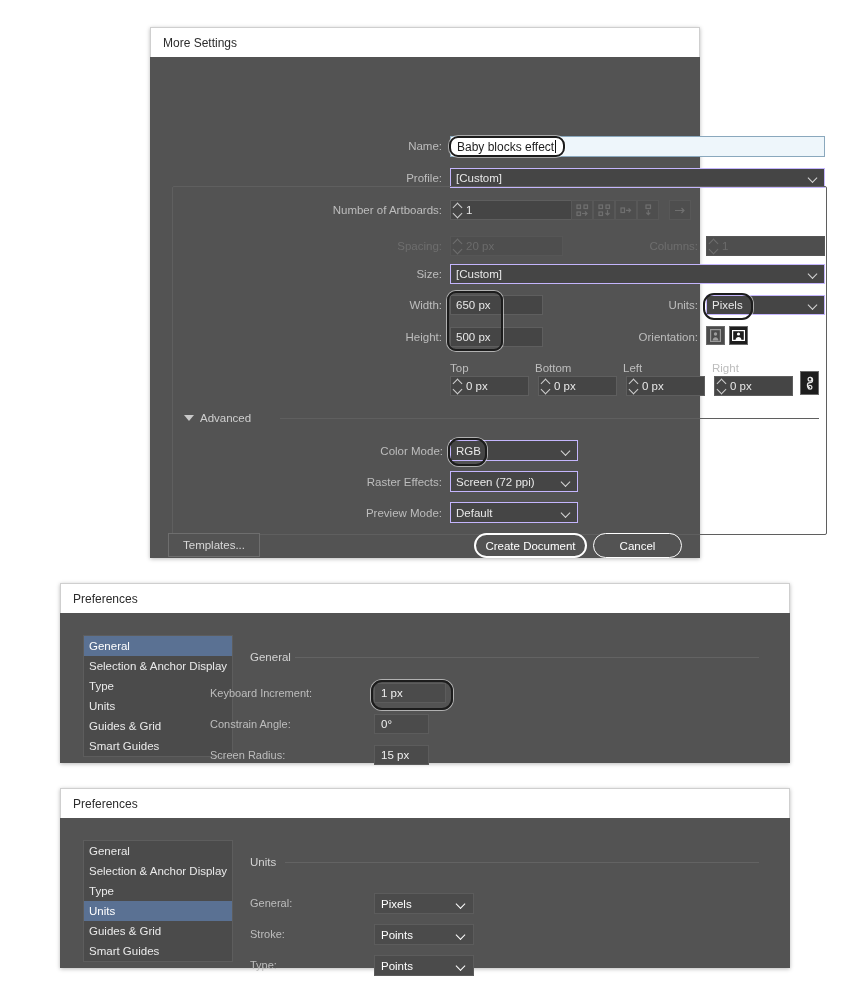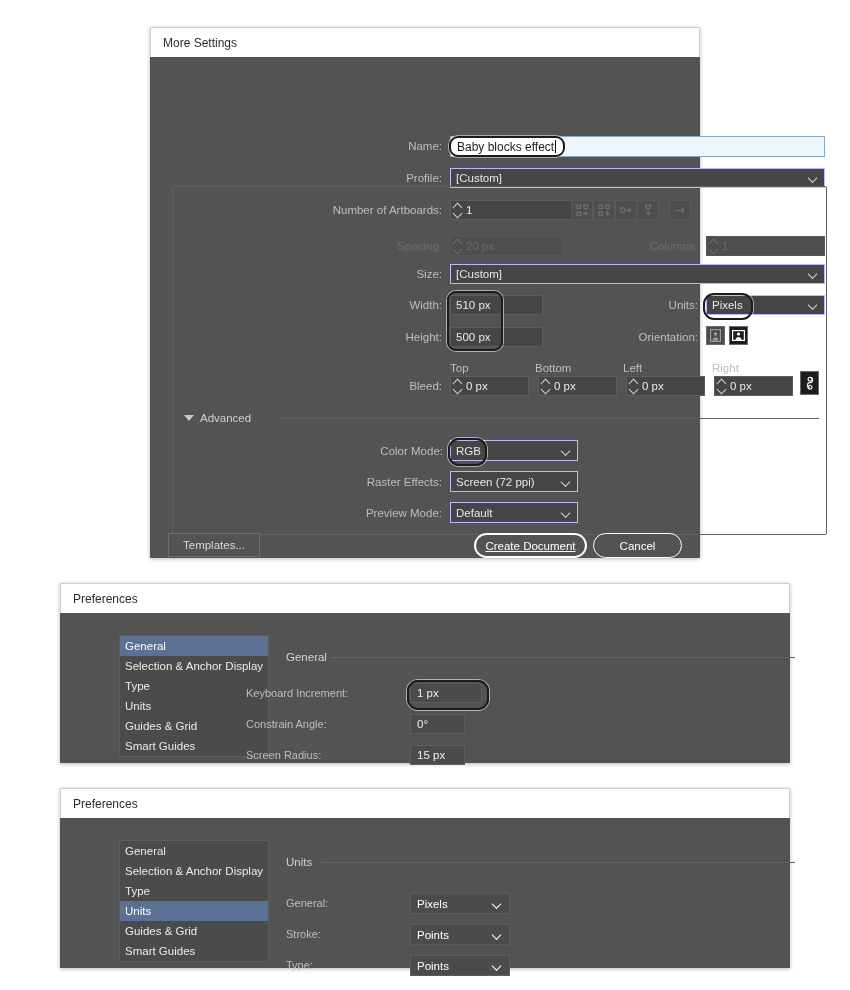--- a/index.html
+++ b/index.html
@@ -127,26 +127,26 @@
     border:1px solid #6e6e6e;background:#535353;color:#d8d8d8;
     font-size:11.5px;display:flex;align-items:center;justify-content:center;
     height:24px;
   }
   .btn-pill{
     position:absolute;box-sizing:border-box;
     border:1.6px solid #ffffff;border-radius:13px;background:#535353;
     color:#ffffff;font-size:11.5px;
     display:flex;align-items:center;justify-content:center;height:25px;
   }
-  .btn-pill.primary{border-width:2.4px;text-decoration:underline;}
+  .btn-pill.primary{border-width:2.4px;}
 
   
   .pref{left:60px;width:730px;}
   .pref .titlebar{height:30px;width:730px;font-size:12px;}
-  .pref .dlg-body{width:656px;background:#535353;margin-left:36px;}
+  .pref .dlg-body{width:656px;background:#535353;}
   #pref-general{top:583px;height:180px;}
   #pref-general .dlg-body{height:150px;}
   #pref-units{top:788px;height:180px;}
   #pref-units .dlg-body{height:150px;}
 
   .pref-list{
     position:absolute;left:23px;top:22px;width:150px;
     background:#4b4b4b;border:1px solid #5d5d5d;box-sizing:border-box;
   }
   .pref-item{
@@ -262,21 +262,21 @@
     </div>
 
     <div class="lbl" style="left:0;top:211px;width:292px;position:absolute;">Size:</div>
     <div class="select" style="position:absolute;left:300px;top:207px;width:375px;">
       <span>[Custom]</span>
       <span class="chev"></span>
     </div>
 
     <div class="lbl" style="left:0;top:242px;width:292px;position:absolute;">Width:</div>
     <div class="field" style="position:absolute;left:300px;top:238px;width:93px;">
-      <span>510 px</span>
+      <span>650 px</span>
     </div>
     <div class="lbl" style="left:0;top:274px;width:292px;position:absolute;">Height:</div>
     <div class="field" style="position:absolute;left:300px;top:270px;width:93px;">
       <span>500 px</span>
     </div>
     <div class="ring" style="left:297px;top:234px;width:52px;height:56px;"></div>
 
     <div class="lbl" style="left:420px;top:242px;width:128px;position:absolute;">Units:</div>
     <div class="select" style="position:absolute;left:556px;top:238px;width:119px;">
       <span>Pixels</span>
@@ -300,21 +300,20 @@
             <path d="M3.6 9.9c0-1.8 1.3-3 2.9-3s2.9 1.2 2.9 3z" fill="#ffffff"></path>
           </svg>
       </div>
     </div>
 
     <div class="lbl" style="left:300px;top:305px;width:60px;text-align:left;position:absolute;">Top</div>
     <div class="lbl" style="left:385px;top:305px;width:70px;text-align:left;position:absolute;">Bottom</div>
     <div class="lbl" style="left:473px;top:305px;width:60px;text-align:left;position:absolute;">Left</div>
     <div class="lbl" style="left:562px;top:305px;width:60px;text-align:left;position:absolute;">Right</div>
 
-    <div class="lbl" style="left:0;top:323px;width:292px;position:absolute;">Bleed:</div>
     <div class="field" style="position:absolute;left:300px;top:319px;width:79px;padding-left:0;">
       <span class="stepper"></span>
       <span style="padding-left:2px;">0 px</span>
     </div>
     <div class="field" style="position:absolute;left:388px;top:319px;width:79px;padding-left:0;">
       <span class="stepper"></span>
       <span style="padding-left:2px;">0 px</span>
     </div>
     <div class="field" style="position:absolute;left:476px;top:319px;width:79px;padding-left:0;">
       <span class="stepper"></span>

